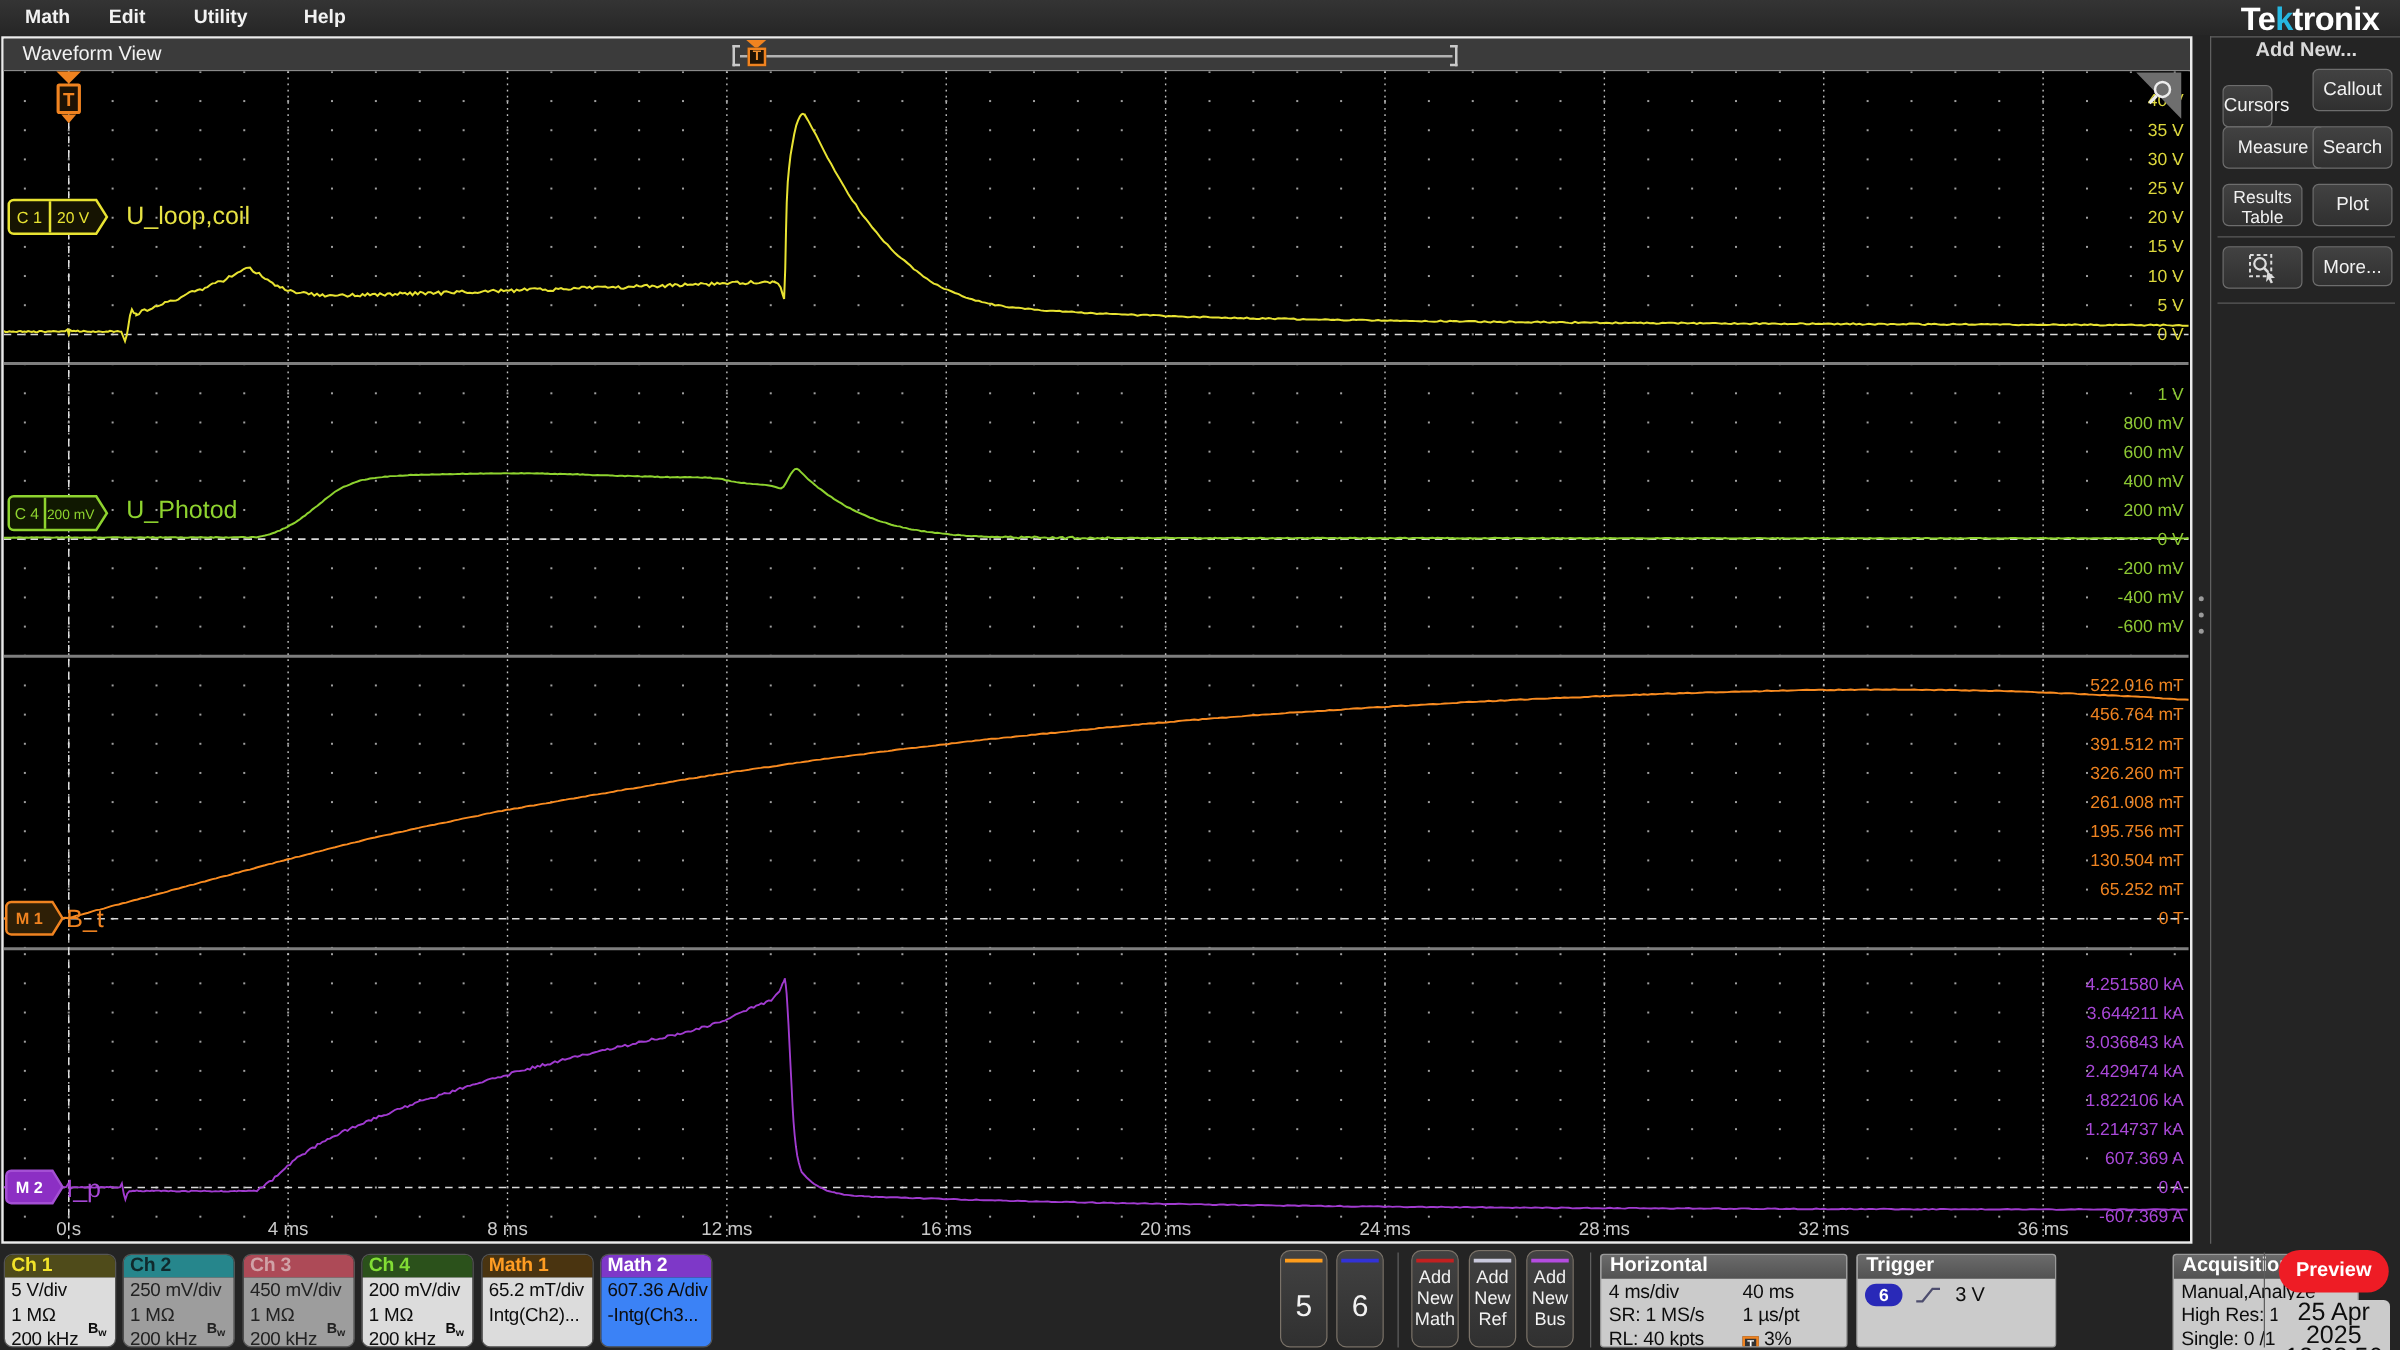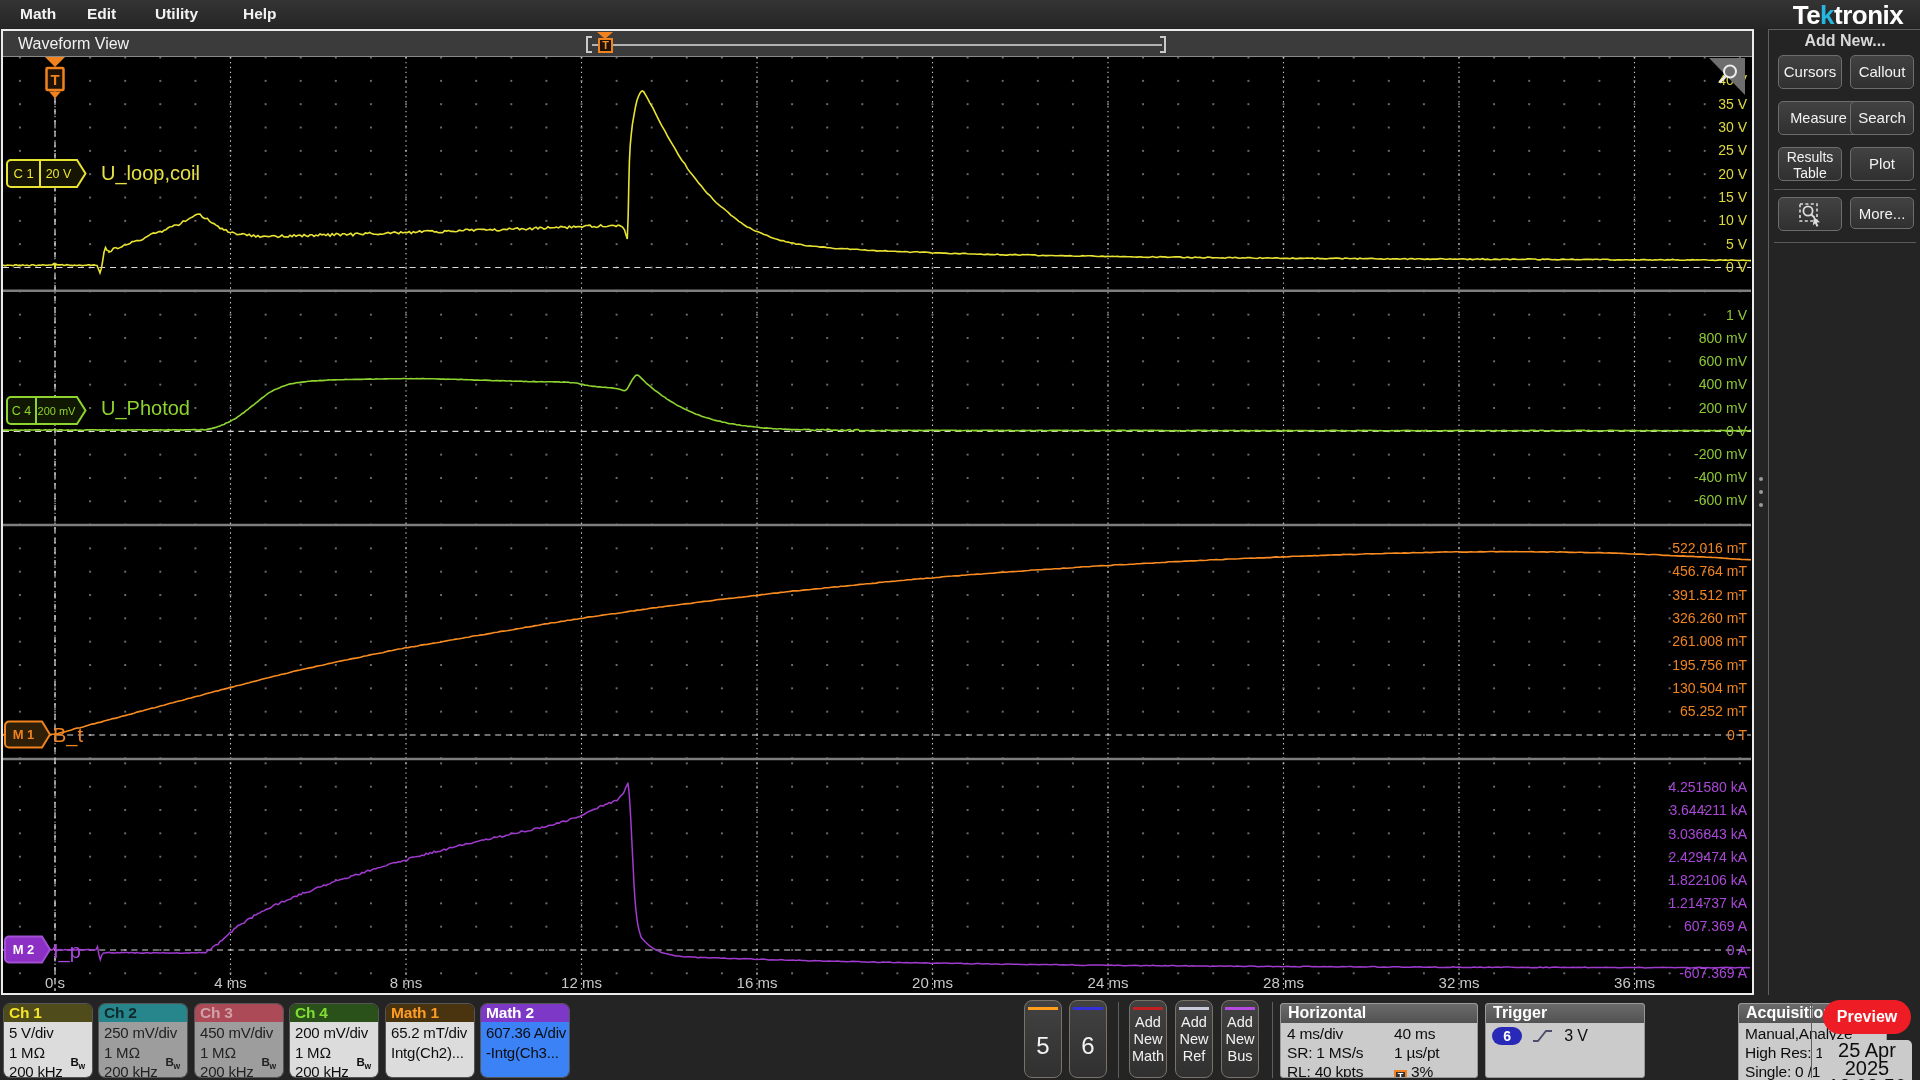--- a/index.html
+++ b/index.html
@@ -160,21 +160,21 @@
     <line x1="1722.5" y1="19.5" x2="1716.5" y2="25.5" stroke="#ececec" stroke-width="2.6"></line>
 </svg>
 <div class="abs" style="left:1759px;top:477px;width:5px;height:33px">
  <div style="width:4px;height:4px;border-radius:2px;background:#9a9a9a;margin-bottom:9px"></div>
  <div style="width:4px;height:4px;border-radius:2px;background:#9a9a9a;margin-bottom:9px"></div>
  <div style="width:4px;height:4px;border-radius:2px;background:#9a9a9a"></div>
 </div>
 
 <div class="abs" style="left:1768px;top:29px;width:152px;height:966px;border-top:1px solid #606060;border-left:1px solid #606060">
  <div class="abs" style="left:0;top:2px;width:152px;text-align:center;color:#d9d9d9;font-weight:bold;font-size:16px">Add New...</div>
- <div class="btn" style="left:9px;top:25px;width:64px;height:34px;line-height:32px">Cursors</div>
+ <div class="btn" style="left:9px;top:38px;width:40px;height:34px;line-height:32px">Cursors</div>
  <div class="btn" style="left:81px;top:25px;width:64px;height:34px;line-height:32px">Callout</div>
  <div class="btn" style="left:9px;top:71px;width:81px;height:34px;line-height:32px;font-size:14.5px">Measure</div>
  <div class="btn" style="left:81px;top:71px;width:64px;height:34px;line-height:32px">Search</div>
  <div class="btn" style="left:9px;top:117px;width:64px;height:34px;font-size:14px;line-height:16px;padding-top:1px">Results<br>Table</div>
  <div class="btn" style="left:81px;top:117px;width:64px;height:34px;line-height:32px">Plot</div>
  <div class="abs" style="left:5px;top:158.5px;width:142px;height:1px;background:#5a5a5a"></div>
  <div class="btn" style="left:9px;top:167px;width:64px;height:34px">
   <svg width="26" height="26" viewBox="0 0 26 26" style="margin-top:3px">
    <rect x="3" y="3" width="17" height="17" fill="none" stroke="#dcdcdc" stroke-width="1.6" stroke-dasharray="3,2.4"></rect>
    <circle cx="11" cy="10" r="4.6" fill="none" stroke="#dcdcdc" stroke-width="1.8"></circle>

